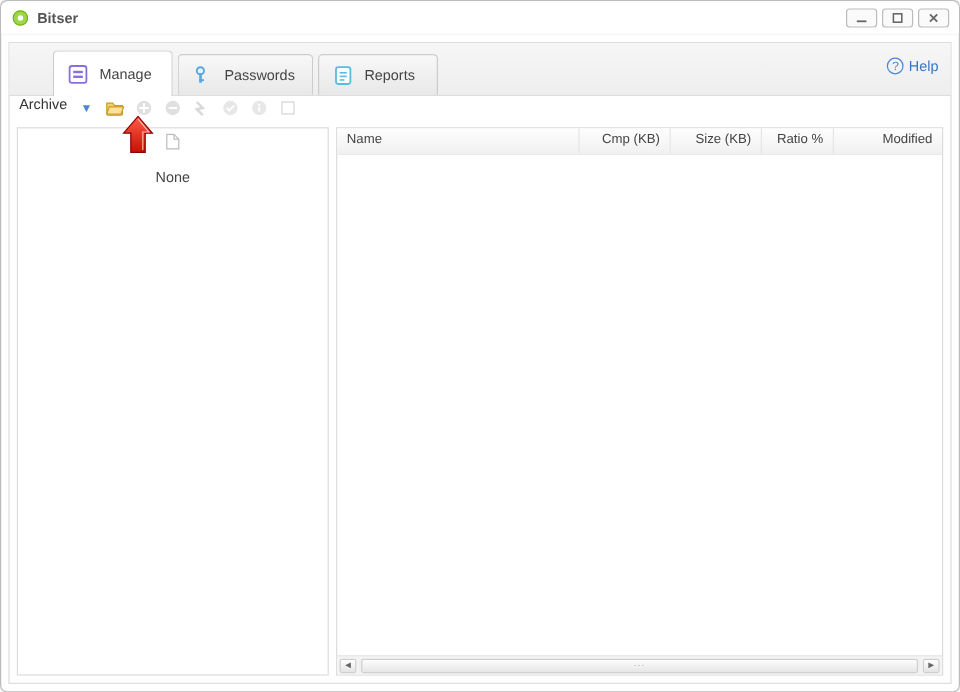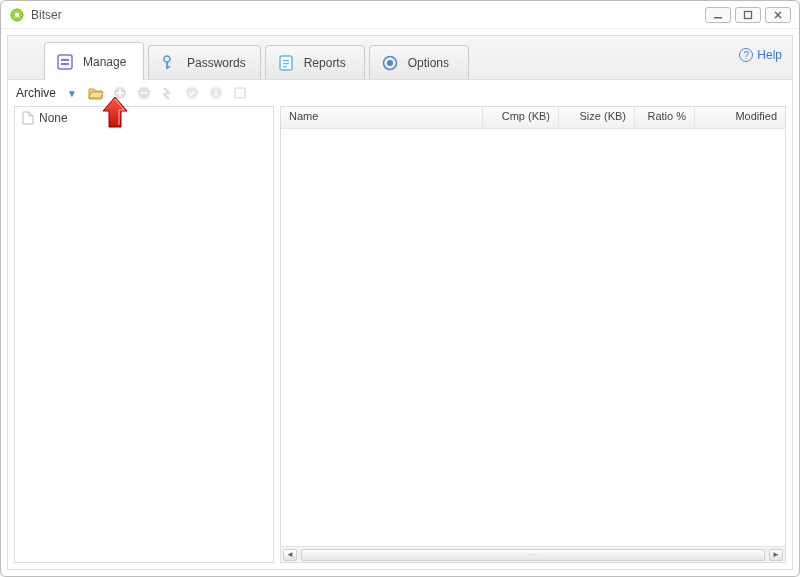--- a/index.html
+++ b/index.html
@@ -21,20 +21,21 @@
     background: #fff;
   }
   .titlebar {
     height: 28px;
     display: flex;
     align-items: center;
     padding: 0 8px;
     border-bottom: 1px solid #eee;
     border-radius: 6px 6px 0 0;
     background: #fff;
+    font-weight: bold;
   }
   .titlebar .app-icon {
     width: 16px; height: 16px;
     margin-right: 6px;
     display: flex; align-items:center; justify-content:center;
   }
   .titlebar .title { color: #555; }
   .titlebar .spacer { flex: 1; }
   .win-btn {
     width: 26px; height: 16px;
@@ -109,21 +110,20 @@
     border: 1px solid #4a86d4;
     color: #4a86d4;
     font-size: 10px;
     display:flex; align-items:center; justify-content:center;
   }
 
   
   .manage-toolbar {
     height: 26px;
     display: flex;
-    align-items: center;
     padding: 0 8px;
     gap: 4px;
     color: #555;
   }
   .manage-toolbar .lbl { margin-right: 2px; color: #333; }
   .tb-btn {
     width: 20px; height: 20px;
     display: flex; align-items:center; justify-content:center;
     border-radius: 2px;
   }
@@ -144,23 +144,24 @@
     min-height: 0;
   }
   .tree-panel {
     width: 260px;
     border: 1px solid #ddd;
     background: #fff;
     padding: 2px;
     overflow: hidden;
   }
   .tree-item {
-    display:flex; align-items:center; gap: 4px;
+    display:flex; align-items:center; gap: 16px;
     padding: 2px 4px;
     color: #444;
+    flex-direction: column;
   }
   .tree-item .file-icon {
     width:14px; height:14px; display:flex;align-items:center;justify-content:center;
   }
 
   .list-panel {
     flex: 1;
     border: 1px solid #ddd;
     background: #fff;
     display:flex; flex-direction:column;
@@ -273,29 +274,20 @@
             <svg width="18" height="18" viewBox="0 0 18 18">
               <rect x="3" y="2" width="12" height="14" rx="2" fill="#fff" stroke="#57bde0" stroke-width="1.5"></rect>
               <rect x="6" y="6" width="6" height="1.3" fill="#57bde0"></rect>
               <rect x="6" y="9" width="6" height="1.3" fill="#57bde0"></rect>
               <rect x="6" y="12" width="4" height="1.3" fill="#57bde0"></rect>
             </svg>
           </span>
           <span>Reports</span>
         </div>
 
-        <div class="tab">
-          <span class="tab-icon">
-            <svg width="18" height="18" viewBox="0 0 18 18">
-              <circle cx="9" cy="9" r="6.5" fill="none" stroke="#4a86d4" stroke-width="1.5"></circle>
-              <circle cx="9" cy="9" r="3" fill="#4a86d4"></circle>
-            </svg>
-          </span>
-          <span>Options</span>
-        </div>
 
         <div class="help-link">
           <span class="help-icon">?</span>
           <span>Help</span>
         </div>
       </div>
 
       <div class="manage-toolbar">
         <span class="lbl">Archive</span>
 

